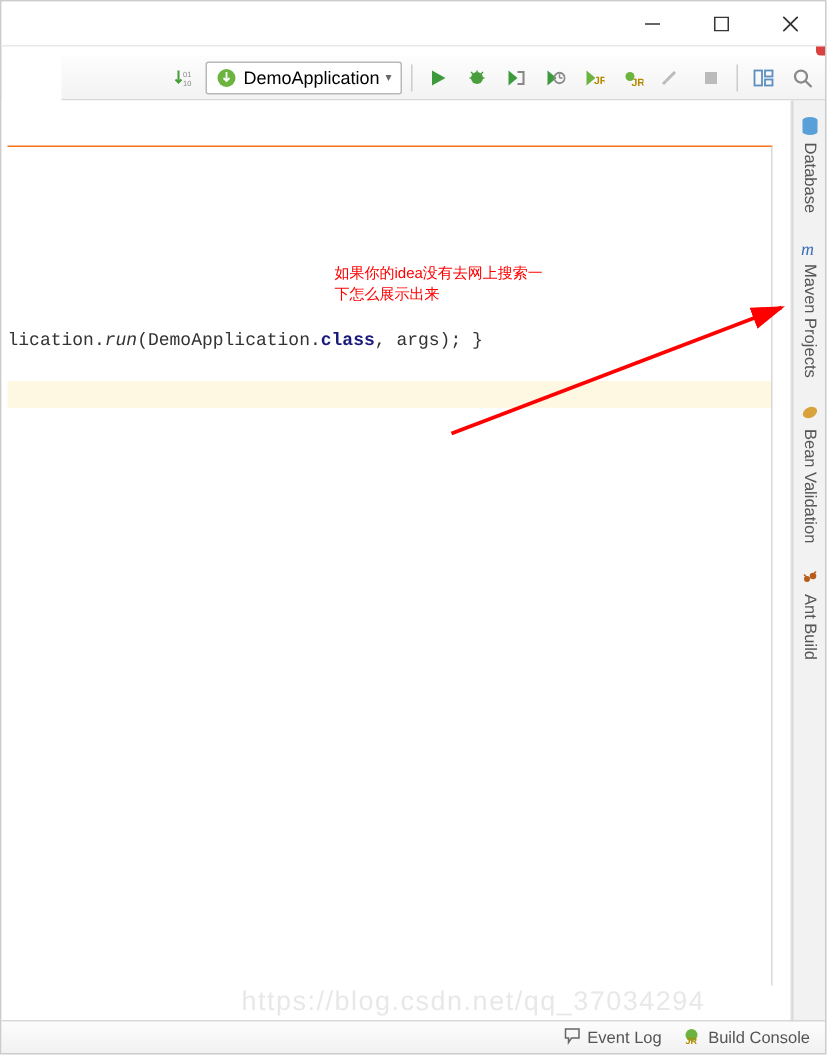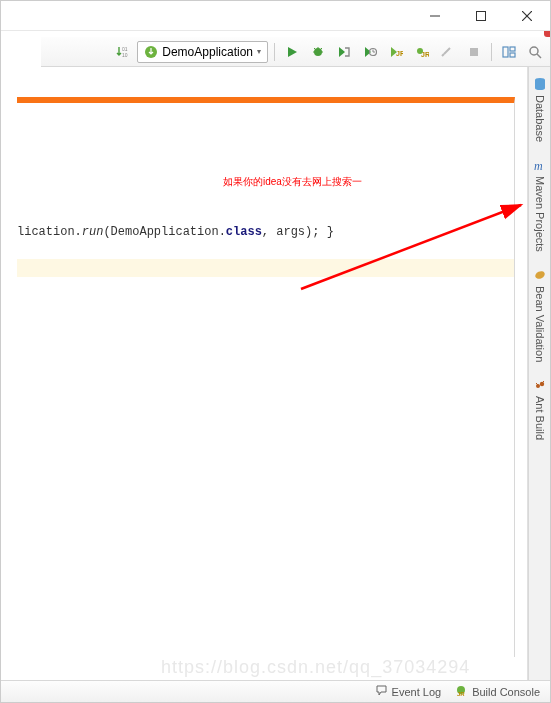--- a/index.html
+++ b/index.html
@@ -102,23 +102,23 @@
   flex: 1;
   position: relative;
   background: #fff;
   font-family: "Consolas", "Courier New", monospace;
   font-size: 12px;
   color: #333;
   border-right: 1px solid #e0e0e0;
 }
 .editor-inner {
   position: absolute;
-  left: 16px; right: 12px;
+  left: 4px; right: 12px;
   top: 30px;
-  border-top: 6px solid #f97316;
+  border-top: 1px solid #f97316;
   border-right: 1px solid #d8d8d8;
   height: 560px;
   background: #fff;
 }
 .codeblock {
   position: absolute;
   top: 120px;
   left: 0;
   right: 0;
 }
@@ -353,20 +353,21 @@
   <div class="editor">
     <div class="editor-inner">
       <div class="codeblock">
         <div class="codeline"><span>lication.</span><span class="k-run">run</span><span>(DemoApplication.</span><span class="k-class">class</span><span>, args); }</span></div>
         <div class="hl-line"></div>
       </div>
     </div>
 
     <div class="annotation">
       <span>如果你的idea没有去网上搜索一</span>
+      <span class="l2">下怎么展示出来</span>
     </div>
 
     <svg class="arrow" width="240" height="100">
       <defs>
         <marker id="ah" markerWidth="10" markerHeight="10" refX="8" refY="3" orient="auto">
           <polygon points="0,0 9,3 0,6" fill="#ff0000"></polygon>
         </marker>
       </defs>
       <line x1="5" y1="92" x2="225" y2="8" stroke="#ff0000" stroke-width="2.5" marker-end="url(#ah)"></line>
     </svg>

